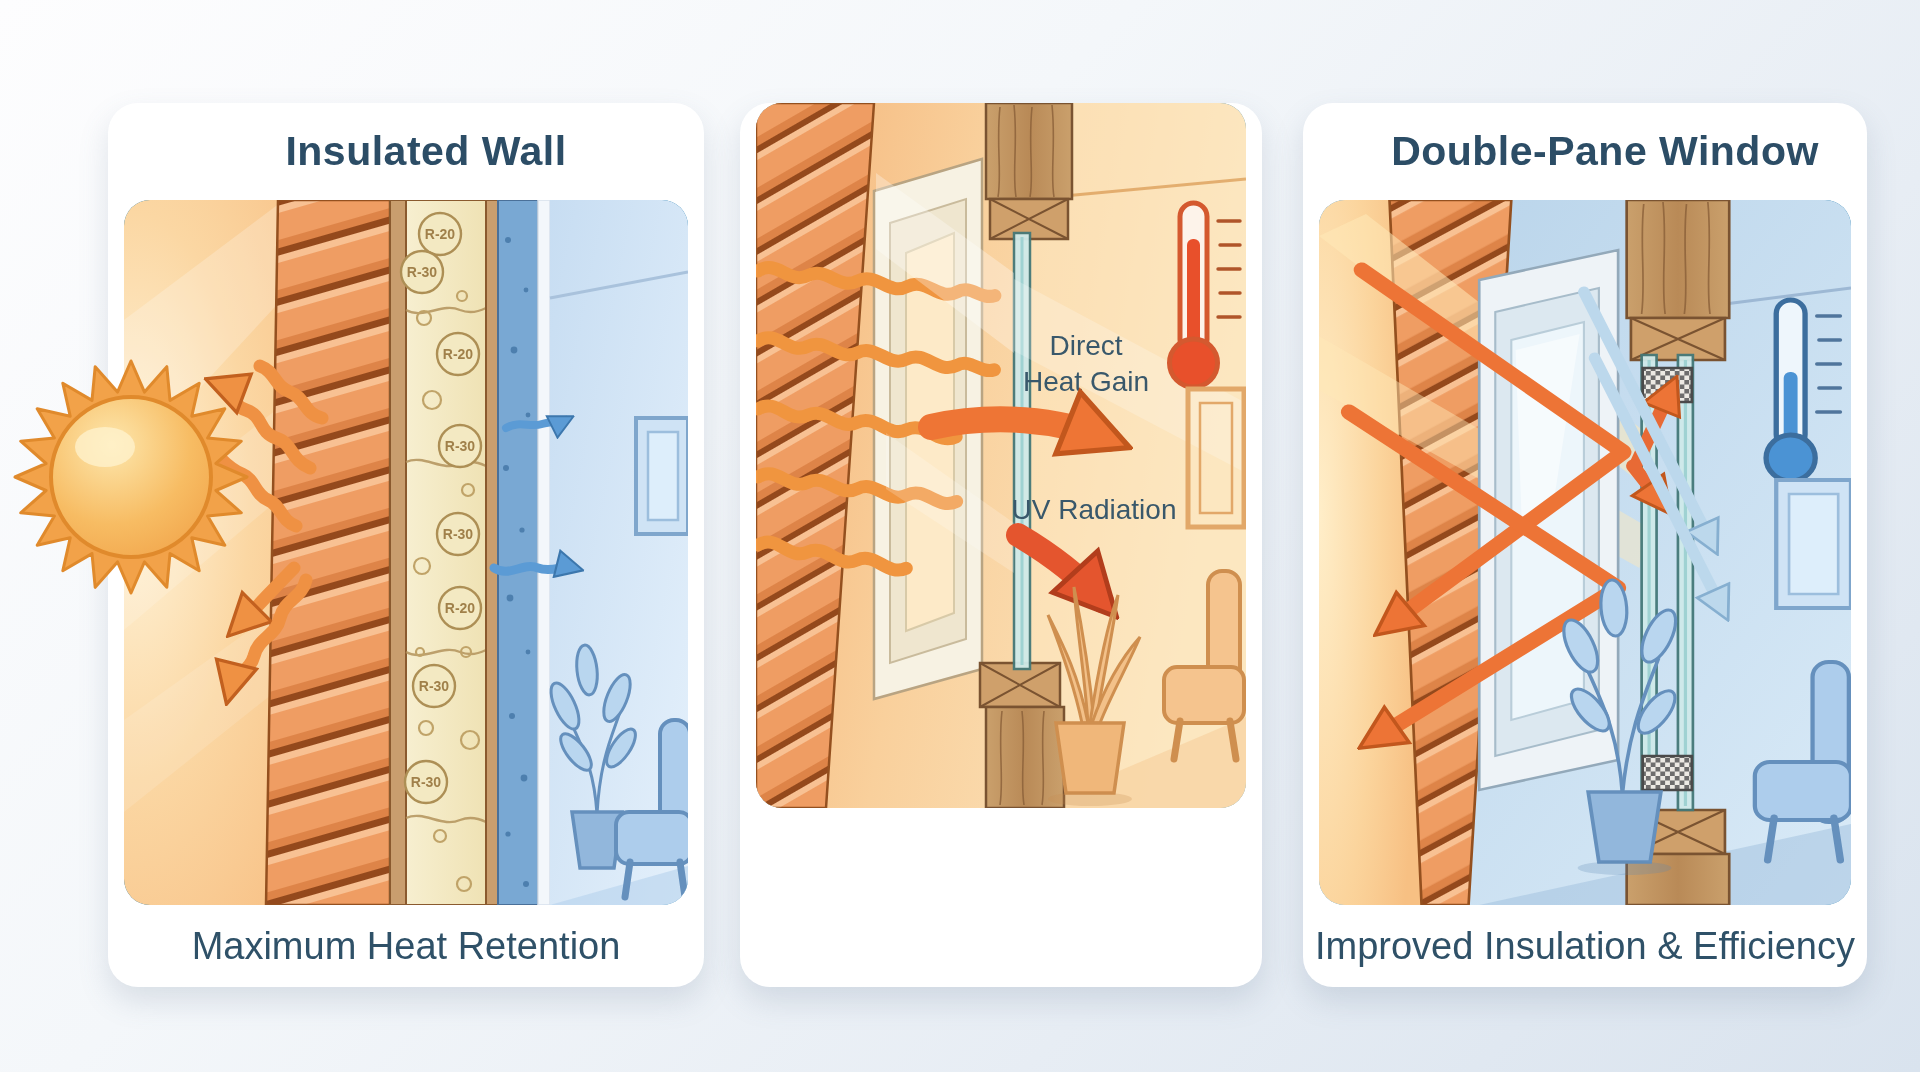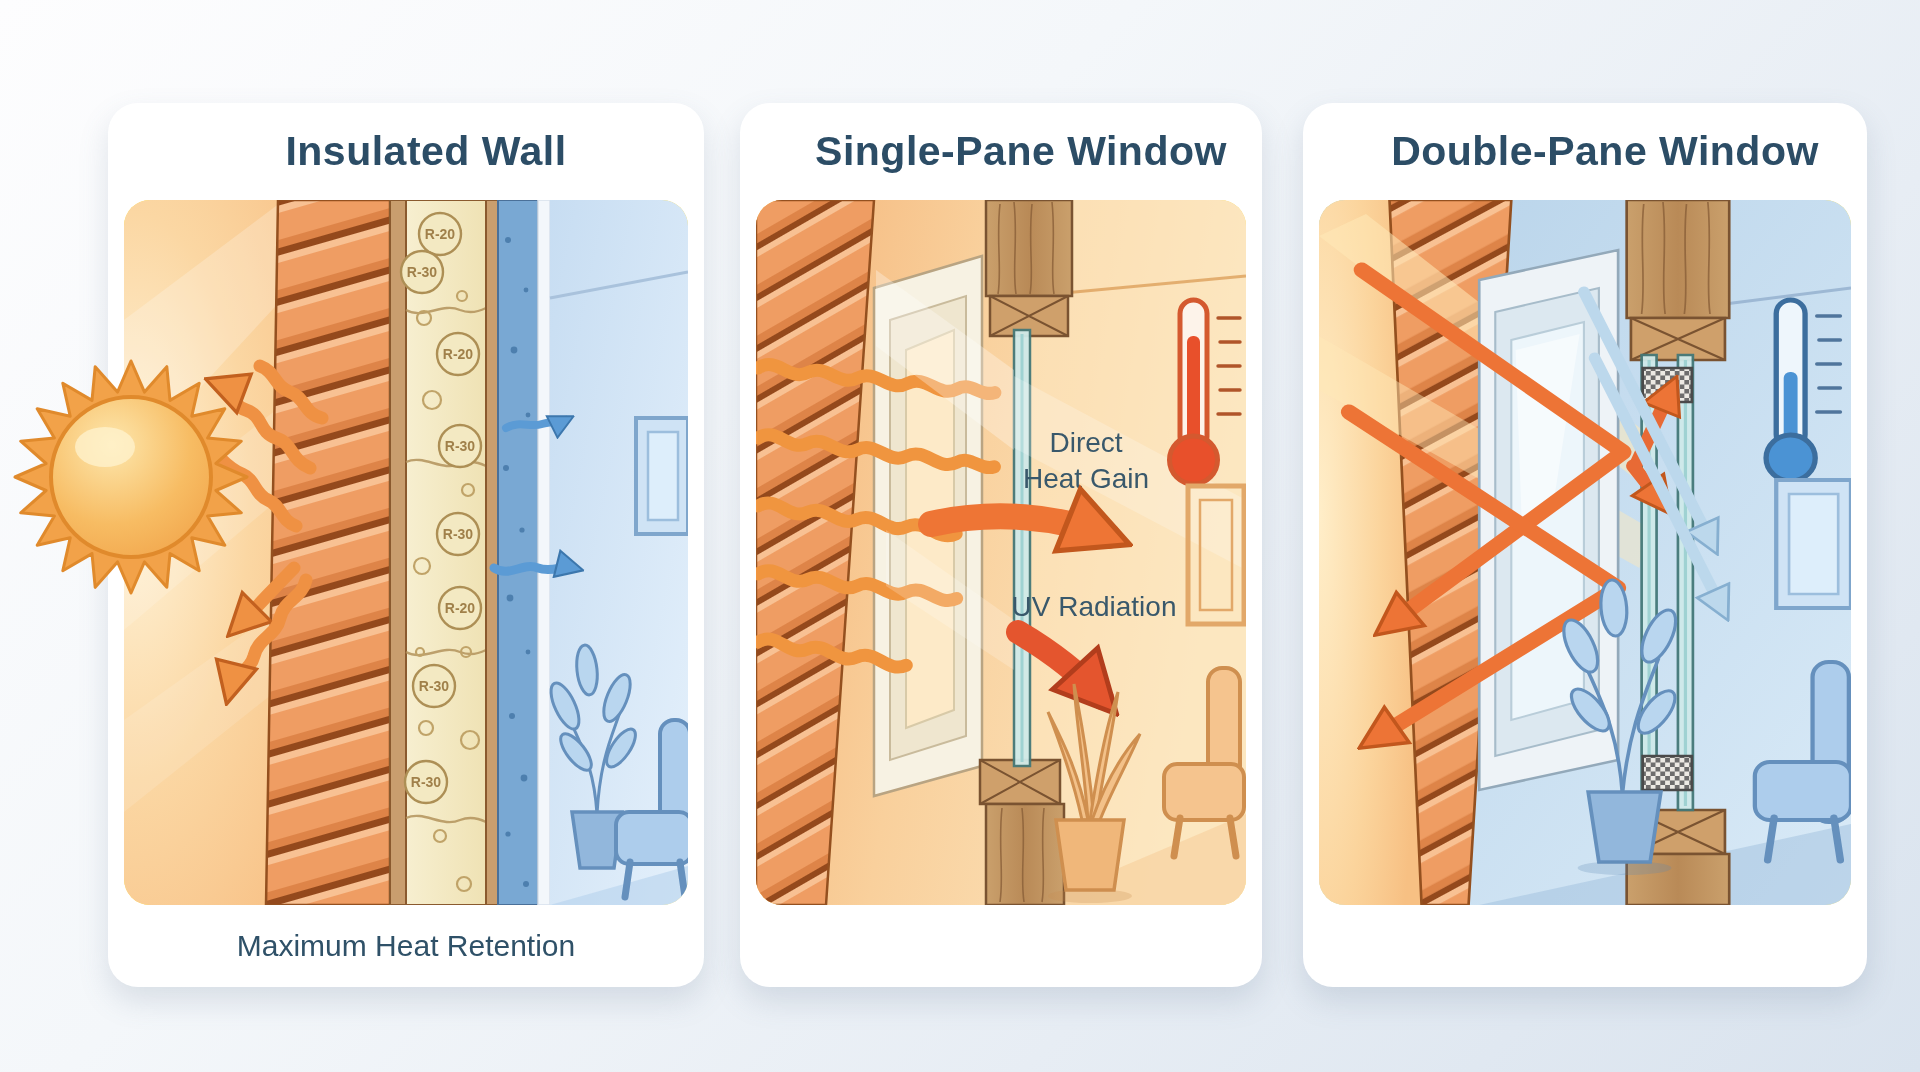--- a/index.html
+++ b/index.html
@@ -12,26 +12,26 @@
     position:absolute;top:103px;height:884px;background:#ffffff;
     border-radius:30px;box-shadow:0 14px 30px rgba(90,110,140,.18);
     display:flex;flex-direction:column;
   }
   .card-title{
     height:97px;display:flex;align-items:center;justify-content:center;
     font-size:41px;font-weight:bold;color:#2c4d66;letter-spacing:.5px;padding-left:40px;
   }
   .illus{
     margin:0 16px;height:705px;border-radius:26px;overflow:hidden;position:relative;
-    background:#fde047;
+    background:#0369a1;
   }
   .illus svg{display:block;width:100%;height:100%;}
   .card-caption{
     flex:1;display:flex;align-items:center;justify-content:center;
-    font-size:30px;font-weight:500;color:#2f5168;
+    font-size:38px;font-weight:500;color:#2f5168;
   }
   .sun{position:absolute;left:9px;top:355px;width:244px;height:244px;z-index:10;pointer-events:none;}
   text.rlab{font-family:"Liberation Sans",sans-serif;font-size:14px;font-weight:bold;fill:#a0804a;}
   text.anno{font-family:"Liberation Sans",sans-serif;font-size:28px;font-weight:500;fill:#39586b;}
 </style>
 </head>
 <body>
 
 <div class="card" style="left:108px;width:596px;">
   <div class="card-title">Insulated Wall</div>
@@ -171,21 +171,20 @@
         <path d="M198,218 c-18,-4 -16,-20 -32,-26 c-16,-6 -14,-20 -30,-26"></path>
         <path d="M170,368 C150,388 136,404 114,426" marker-end="url(#p1o)"></path>
         <path d="M182,380 c-4,18 -22,20 -26,38 c-4,18 -22,20 -26,38 c-4,16 -20,18 -24,34" marker-end="url(#p1o)"></path>
       </g>
     </svg>
   </div>
   <div class="card-caption">Maximum Heat Retention</div>
 </div>
 
 <div class="card" style="left:740px;width:522px;">
-  <div class="card-title">Single-Pane Window</div>
   <div class="illus">
     <svg viewBox="0 0 490 705" preserveAspectRatio="none">
       <defs>
         <linearGradient id="p2bg" x1="0" y1="0" x2="1" y2="0.25">
           <stop offset="0" stop-color="#f4b478"></stop>
             <stop offset="0.45" stop-color="#f9d09c"></stop>
             <stop offset="1" stop-color="#fbe4bd"></stop>
         </linearGradient>
         <linearGradient id="p2wood" x1="0" y1="0" x2="1" y2="0">
           <stop offset="0" stop-color="#caa06c"></stop>
@@ -412,20 +411,21 @@
         <ellipse cx="286" cy="668" rx="44" ry="7" fill="#5d88b5" opacity="0.25" stroke="none"></ellipse>
       </g>
       <g fill="#adcdec" stroke="#6590bd" stroke-width="4">
         <rect x="462" y="462" width="34" height="160" rx="15"></rect>
         <rect x="408" y="562" width="90" height="58" rx="14"></rect>
         <line x1="426" y1="618" x2="420" y2="660" stroke-width="7" stroke-linecap="round"></line>
         <line x1="482" y1="618" x2="488" y2="660" stroke-width="7" stroke-linecap="round"></line>
       </g>
     </svg>
   </div>
+  <div class="card-caption">Improved Insulation &amp; Efficiency</div>
 </div>
 
 <div class="sun">
   <svg viewBox="-122 -122 244 244">
     <defs>
       <radialGradient id="sunG" cx="0.38" cy="0.3" r="0.9">
         <stop offset="0" stop-color="#fde7ad"></stop>
           <stop offset="0.55" stop-color="#f7bc63"></stop>
           <stop offset="1" stop-color="#f09f45"></stop>
       </radialGradient>

